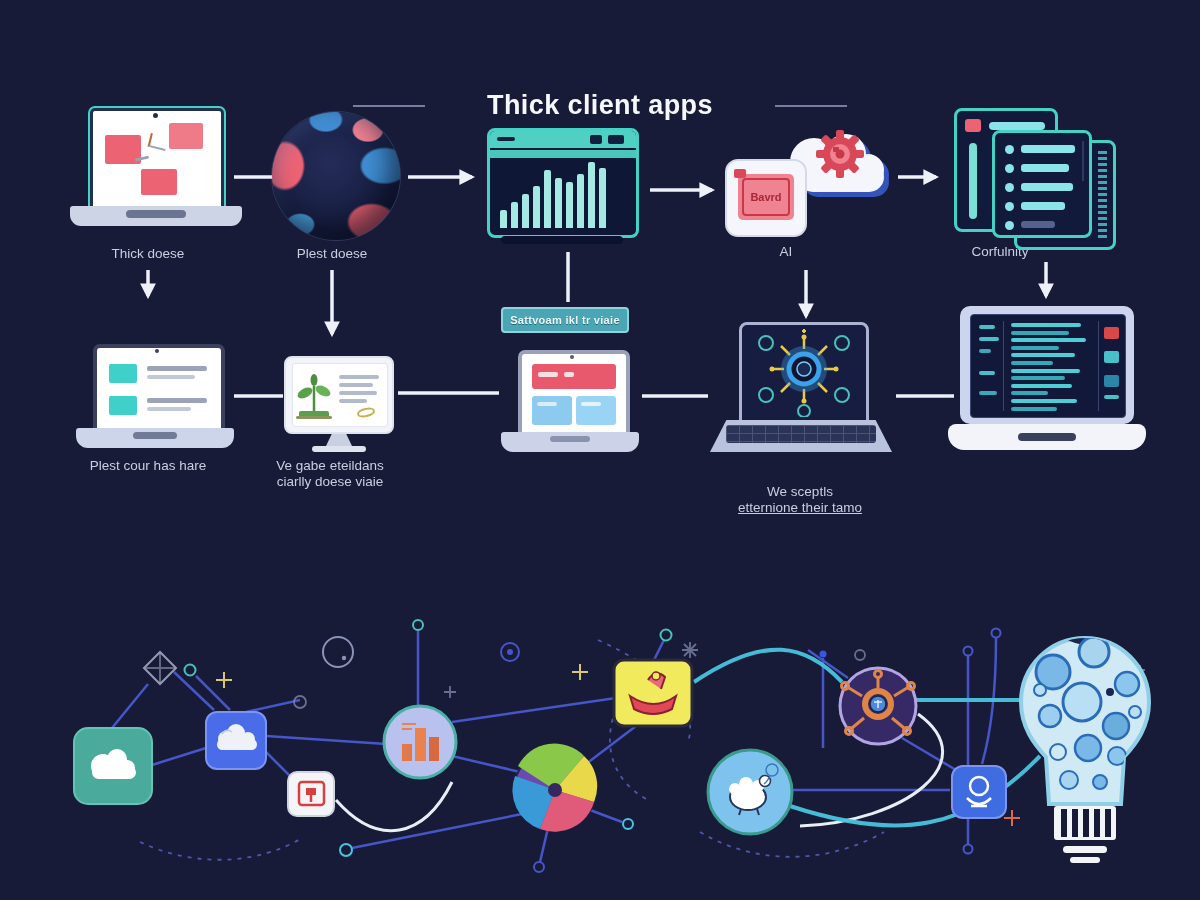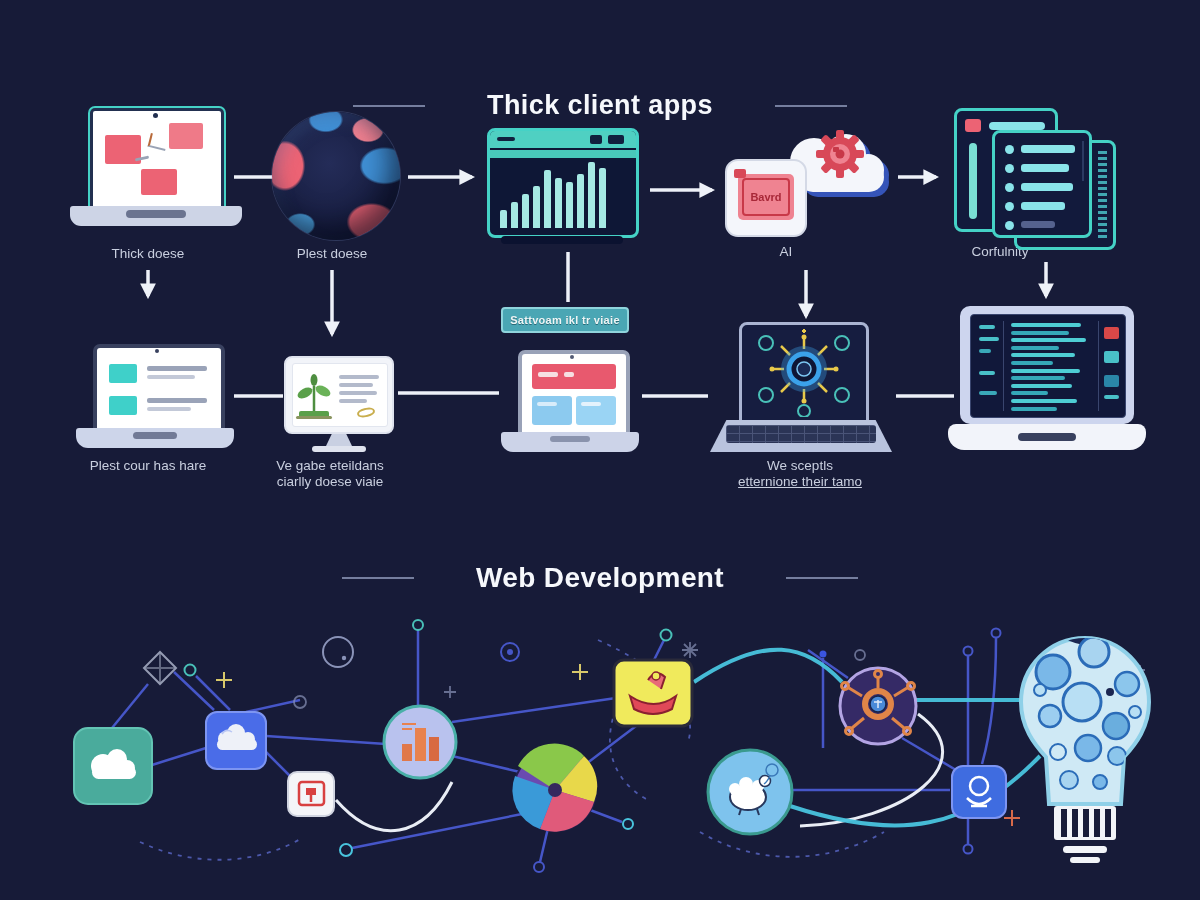--- a/index.html
+++ b/index.html
@@ -304,30 +304,25 @@
     </div>
   </div>
 
   <div class="flow-label" style="left:58px;top:458px;width:180px;">
     <span>Plest cour has hare</span>
   </div>
   <div class="flow-label" style="left:240px;top:458px;width:180px;">
     <span style="display:block;">Ve gabe eteildans</span>
     <span style="display:block;">ciarlly doese viaie</span>
   </div>
-  <div class="flow-label" style="left:705px;top:458px;width:190px;">
+  <div class="flow-label" style="left:705px;top:484px;width:190px;">
     <span style="display:block;">We sceptls</span>
     <span style="display:block;text-decoration:underline;">etternione their tamo</span>
   </div>
 
-  <div class="title-row" style="top:562px;">
-    <span class="rule"></span>
-    <h1 class="title" style="font-size:28px;">Web Development</h1>
-    <span class="rule"></span>
-  </div>
 
   <svg class="abs" style="left:0;top:590px;" width="1200" height="310" viewBox="0 590 1200 310">
 
     <g fill="none">
       <g stroke="#4656c8" stroke-width="2.5">
         <path d="M152,765 L206,748"></path>
         <path d="M112,728 L148,684"></path>
         <path d="M214,710 L174,672"></path>
         <path d="M230,710 L196,676"></path>
         <path d="M246,712 L300,700"></path>

